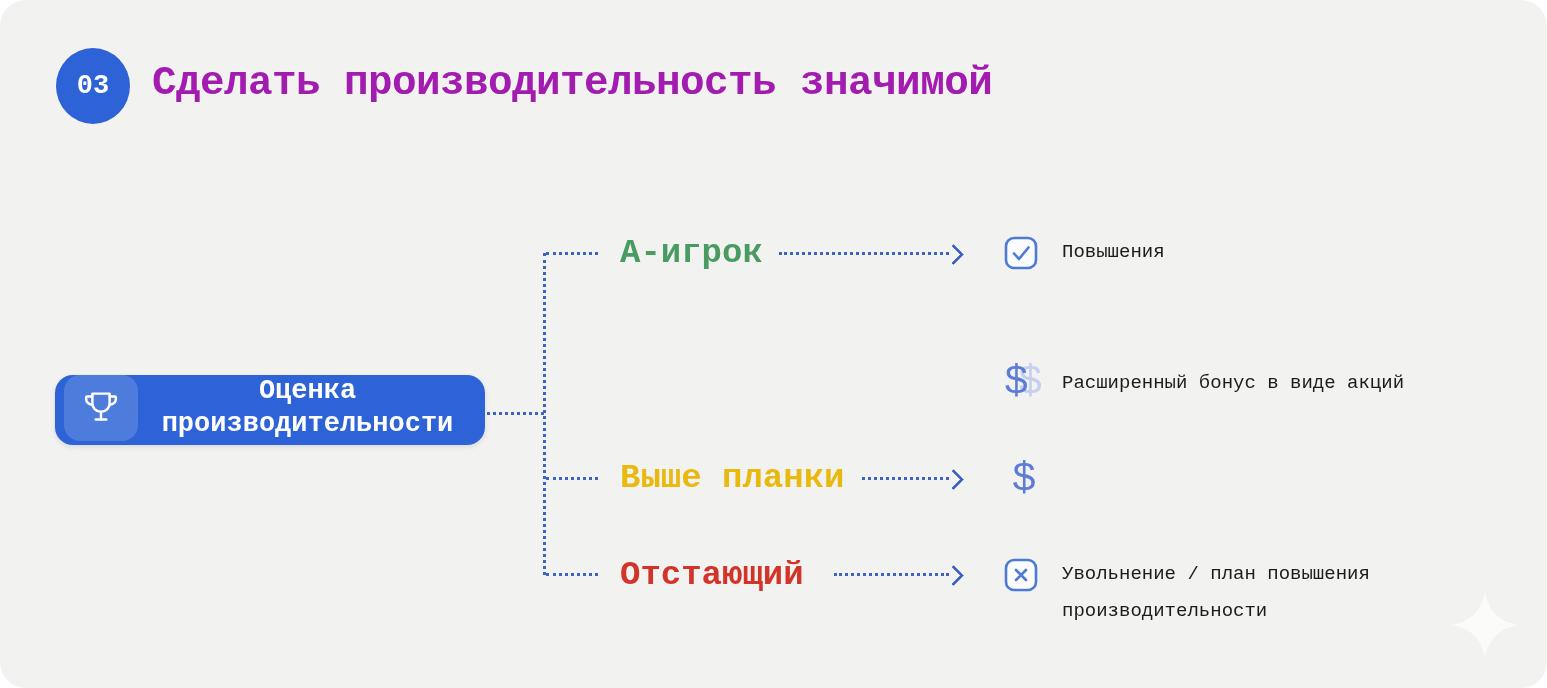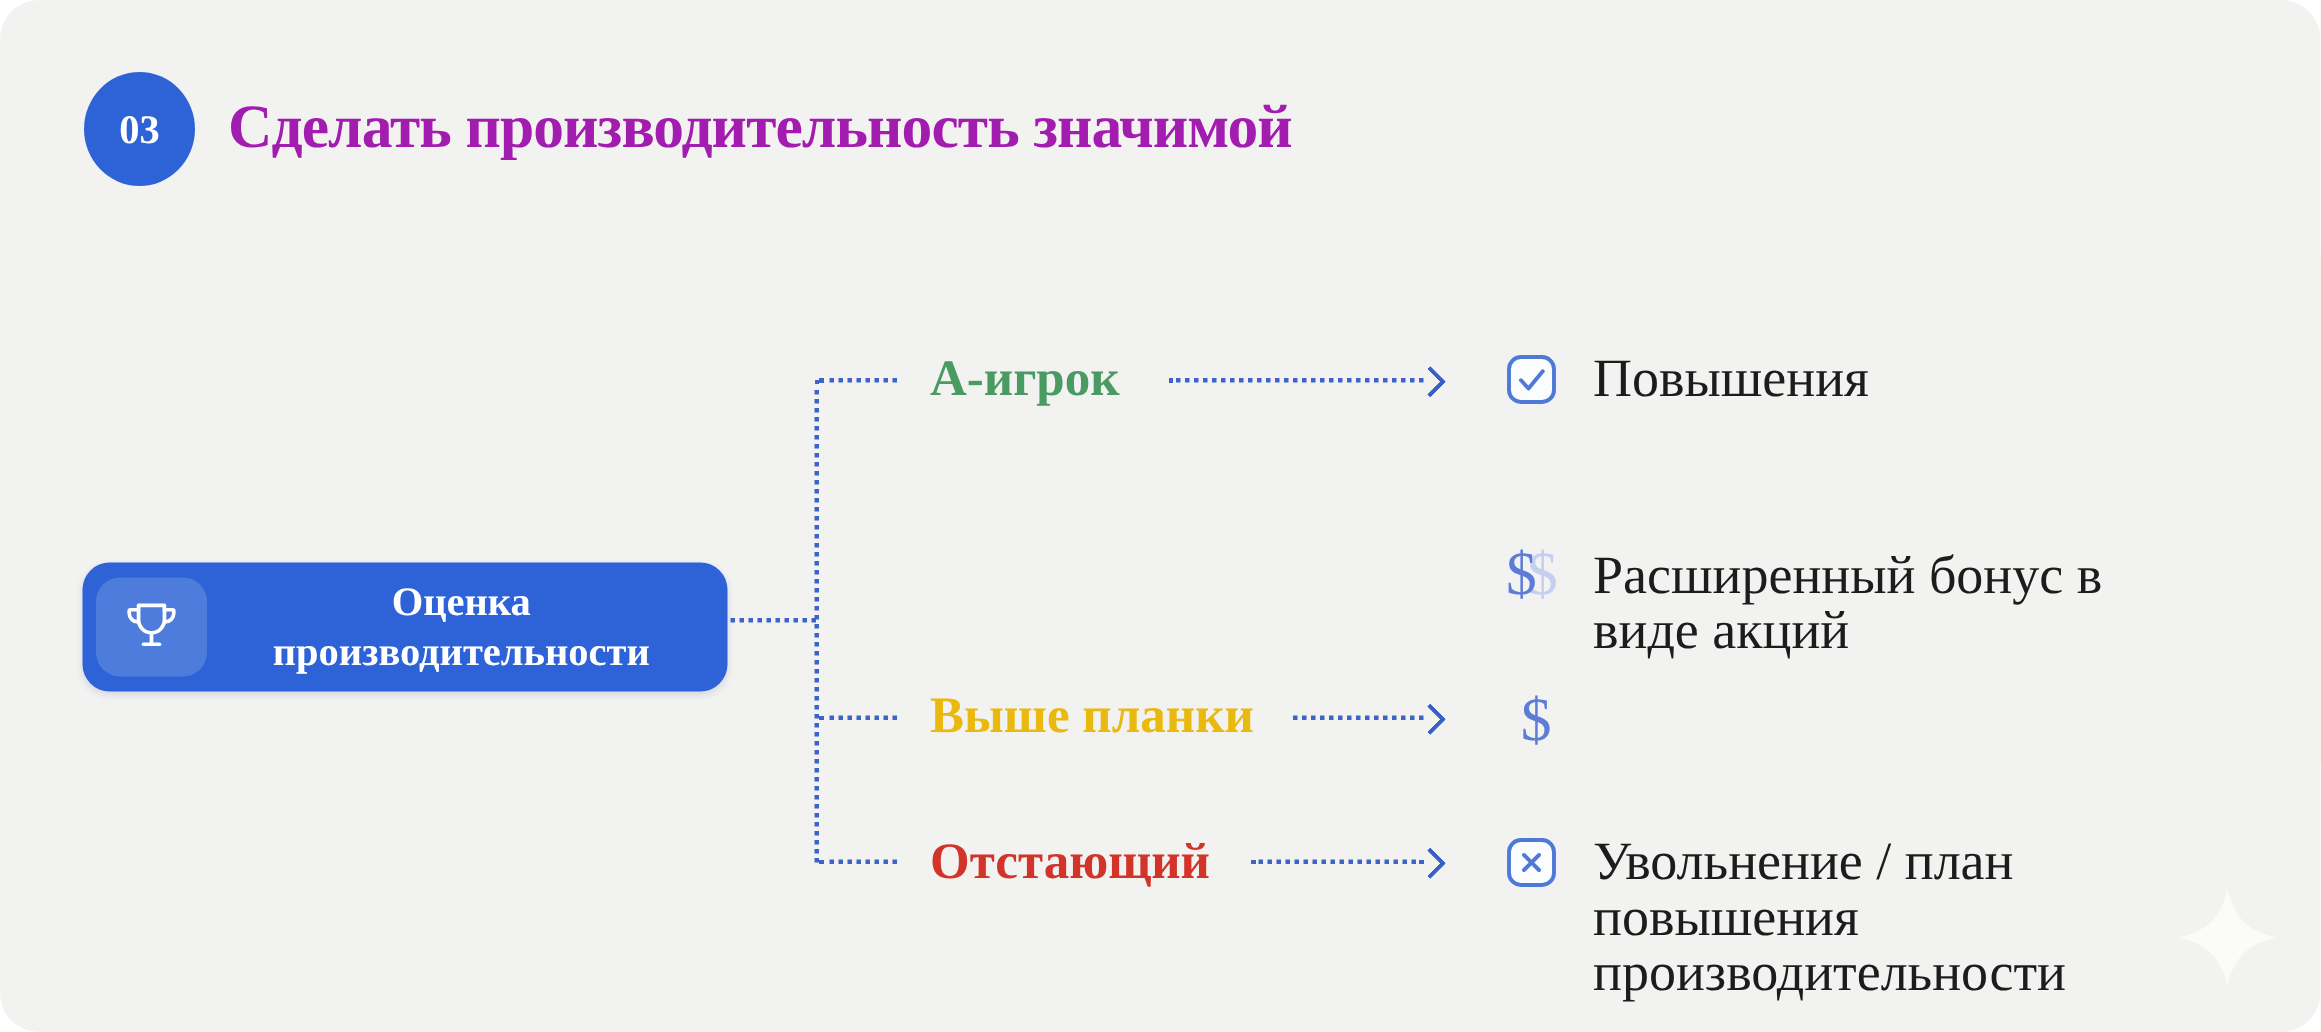--- a/index.html
+++ b/index.html
@@ -1,34 +1,34 @@
 <!DOCTYPE html>
 <html><head>
 <meta charset="utf-8">
 <style>
   html,body{margin:0;padding:0;background:#ffffff;}
   #slide{
     position:relative;width:1547px;height:688px;
     background:#f2f2f1;border-radius:26px;overflow:hidden;
-    font-family:Liberation Serif, serif;
+    font-family:Liberation Mono, monospace;
   }
   
   .step-circle{
     position:absolute;left:56px;top:48px;width:74px;height:76px;border-radius:50%;
     background:#2d63d6;color:#ffffff;font-size:27px;font-weight:600;
     display:flex;align-items:center;justify-content:center;
   }
   .title{
     position:absolute;left:152px;top:60px;font-size:41px;font-weight:700;
     color:#a21caf;letter-spacing:-0.6px;white-space:nowrap;
   }
   
   .root{
-    position:absolute;left:55px;top:375px;width:430px;height:86px;
-    background:#2d63d6;border-radius:18px;display:flex;align-items:center;
+    position:absolute;left:55px;top:375px;width:430px;height:70px;
+    background:#2d63d6;border-radius:18px;display:flex;align-items:flex-start;
     padding-left:9px;box-sizing:border-box;box-shadow:0 2px 5px rgba(20,40,90,0.12);
   }
   .root-icon{
     width:74px;height:66px;border-radius:16px;background:rgba(255,255,255,0.16);
     display:flex;align-items:center;justify-content:center;flex:none;
   }
   .root-label{
     flex:1;text-align:center;color:#ffffff;font-size:27px;font-weight:700;
     line-height:33px;padding:0 14px 0 6px;
   }
@@ -39,21 +39,21 @@
   .arrow-head{
     position:absolute;width:12px;height:12px;
     border-top:3px solid #3a60c8;border-right:3px solid #3a60c8;
     transform:rotate(45deg);border-radius:1px;
   }
   
   .branch-label{position:absolute;font-size:34px;font-weight:600;line-height:36px;white-space:nowrap;}
   
   .outcome{position:absolute;left:1002px;display:flex;align-items:flex-start;gap:22px;}
   .outcome-icon{width:38px;height:37px;display:flex;align-items:center;justify-content:center;flex:none;}
-  .outcome-text{font-size:36px;color:#1c1c1c;line-height:37px;}
+  .outcome-text{font-size:19px;color:#1c1c1c;line-height:37px;}
   .w-narrow{max-width:400px;}
   .w-wide{max-width:450px;}
   .dollar-wrap{position:relative;width:38px;height:37px;}
   .dollar{position:absolute;top:50%;transform:translateY(-54%);font-size:41px;font-weight:500;color:#5c7cd8;line-height:1;}
   .dollar-main{left:2px;z-index:2;}
   .dollar-ghost{left:16px;z-index:1;color:#c5cfef;}
   .dollar-single{position:relative;left:3px;font-size:41px;font-weight:500;color:#5c7cd8;line-height:1;}
   .sparkle{position:absolute;left:1452px;top:592px;}
 </style>
 </head>

